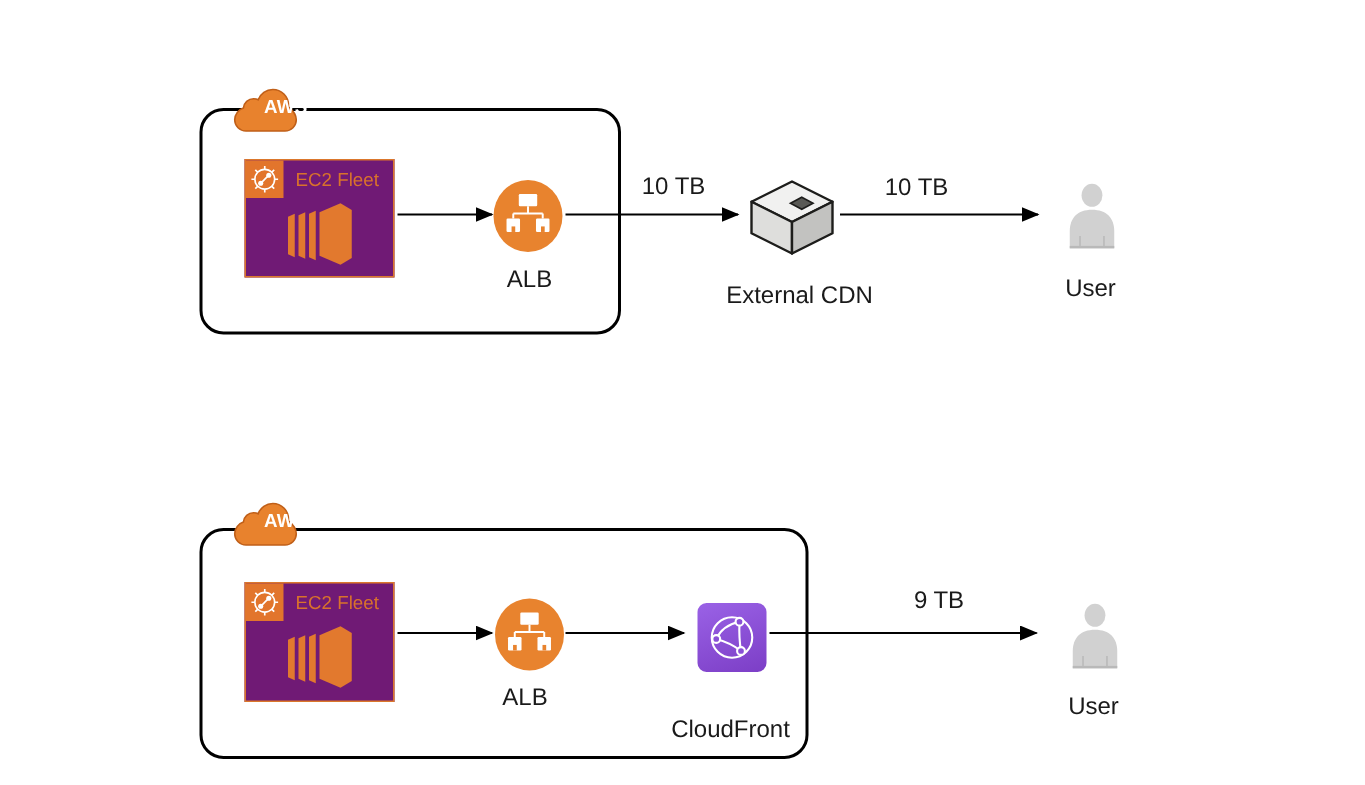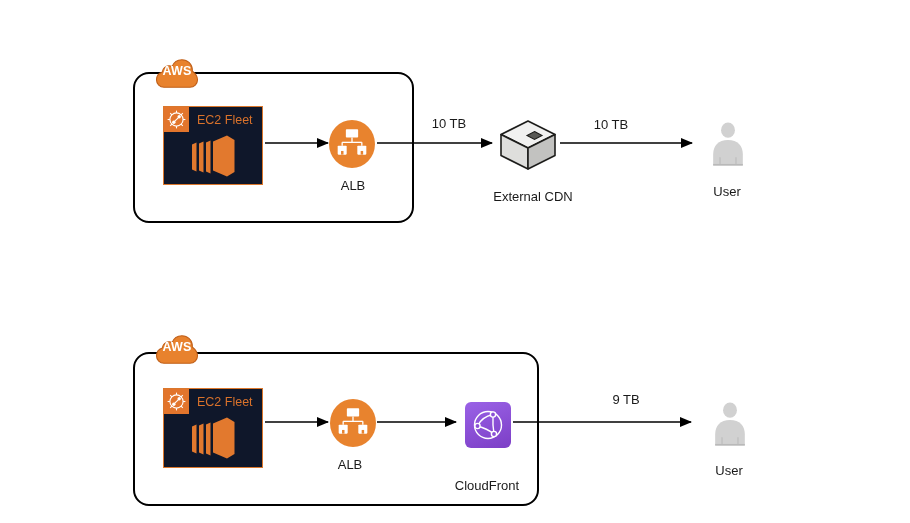--- a/index.html
+++ b/index.html
@@ -6,46 +6,46 @@
   .canvas {
     position:relative; width:910px; height:523px; background:#ffffff;
     font-family:"Liberation Sans", sans-serif; color:#1a1a1a; overflow:hidden;
   }
   .awsbox {
     position:absolute; border:2px solid #000; border-radius:16px; background:transparent;
   }
   .cloud { position:absolute; width:56px; height:33px; }
   .cloud svg { position:absolute; left:0; top:0; }
   .cloud-txt {
-    position:absolute; left:0; top:7px; width:100%; text-align:center;
+    position:absolute; left:0; top:7px; width:100%; text-align:right;
     color:#fff; font-weight:bold; font-size:12.5px; letter-spacing:.2px;
   }
   .ec2box {
-    position:absolute; width:100px; height:79px; background:#0f172a;
+    position:absolute; width:100px; height:79px; background:#701a75;
     border:1.5px solid #DB772C; box-sizing:border-box;
   }
   .ec2-badge {
     position:absolute; left:0; top:0; width:25px; height:25px; background:#E2752C;
   }
   .ec2-title {
     position:absolute; left:33px; top:6px; font-size:12.5px; color:#D9722B; white-space:nowrap;
   }
   .ec2-stack { position:absolute; left:25px; top:27px; }
   .alb {
     position:absolute; width:46px; height:48px; border-radius:50%;
     background:#E8832E; display:flex; align-items:center; justify-content:center;
   }
   .cf {
     position:absolute; width:46px; height:46px; border-radius:6px;
     background:linear-gradient(160deg,#9A62E6 0%,#7C3EC6 100%);
     display:flex; align-items:center; justify-content:center;
   }
   .nodeicon { position:absolute; }
   .lbl {
-    position:absolute; transform:translateX(-50%); font-size:13px;
+    position:absolute; transform:translateX(-50%); font-size:16px;
     white-space:nowrap; color:#1a1a1a;
   }
   .arrows { position:absolute; left:0; top:0; pointer-events:none; }
 </style>
 </head>
 <body>
 
 <div class="canvas">
 
   <div class="awsbox" style="left:133px; top:72px; width:277px; height:147px;"></div>

